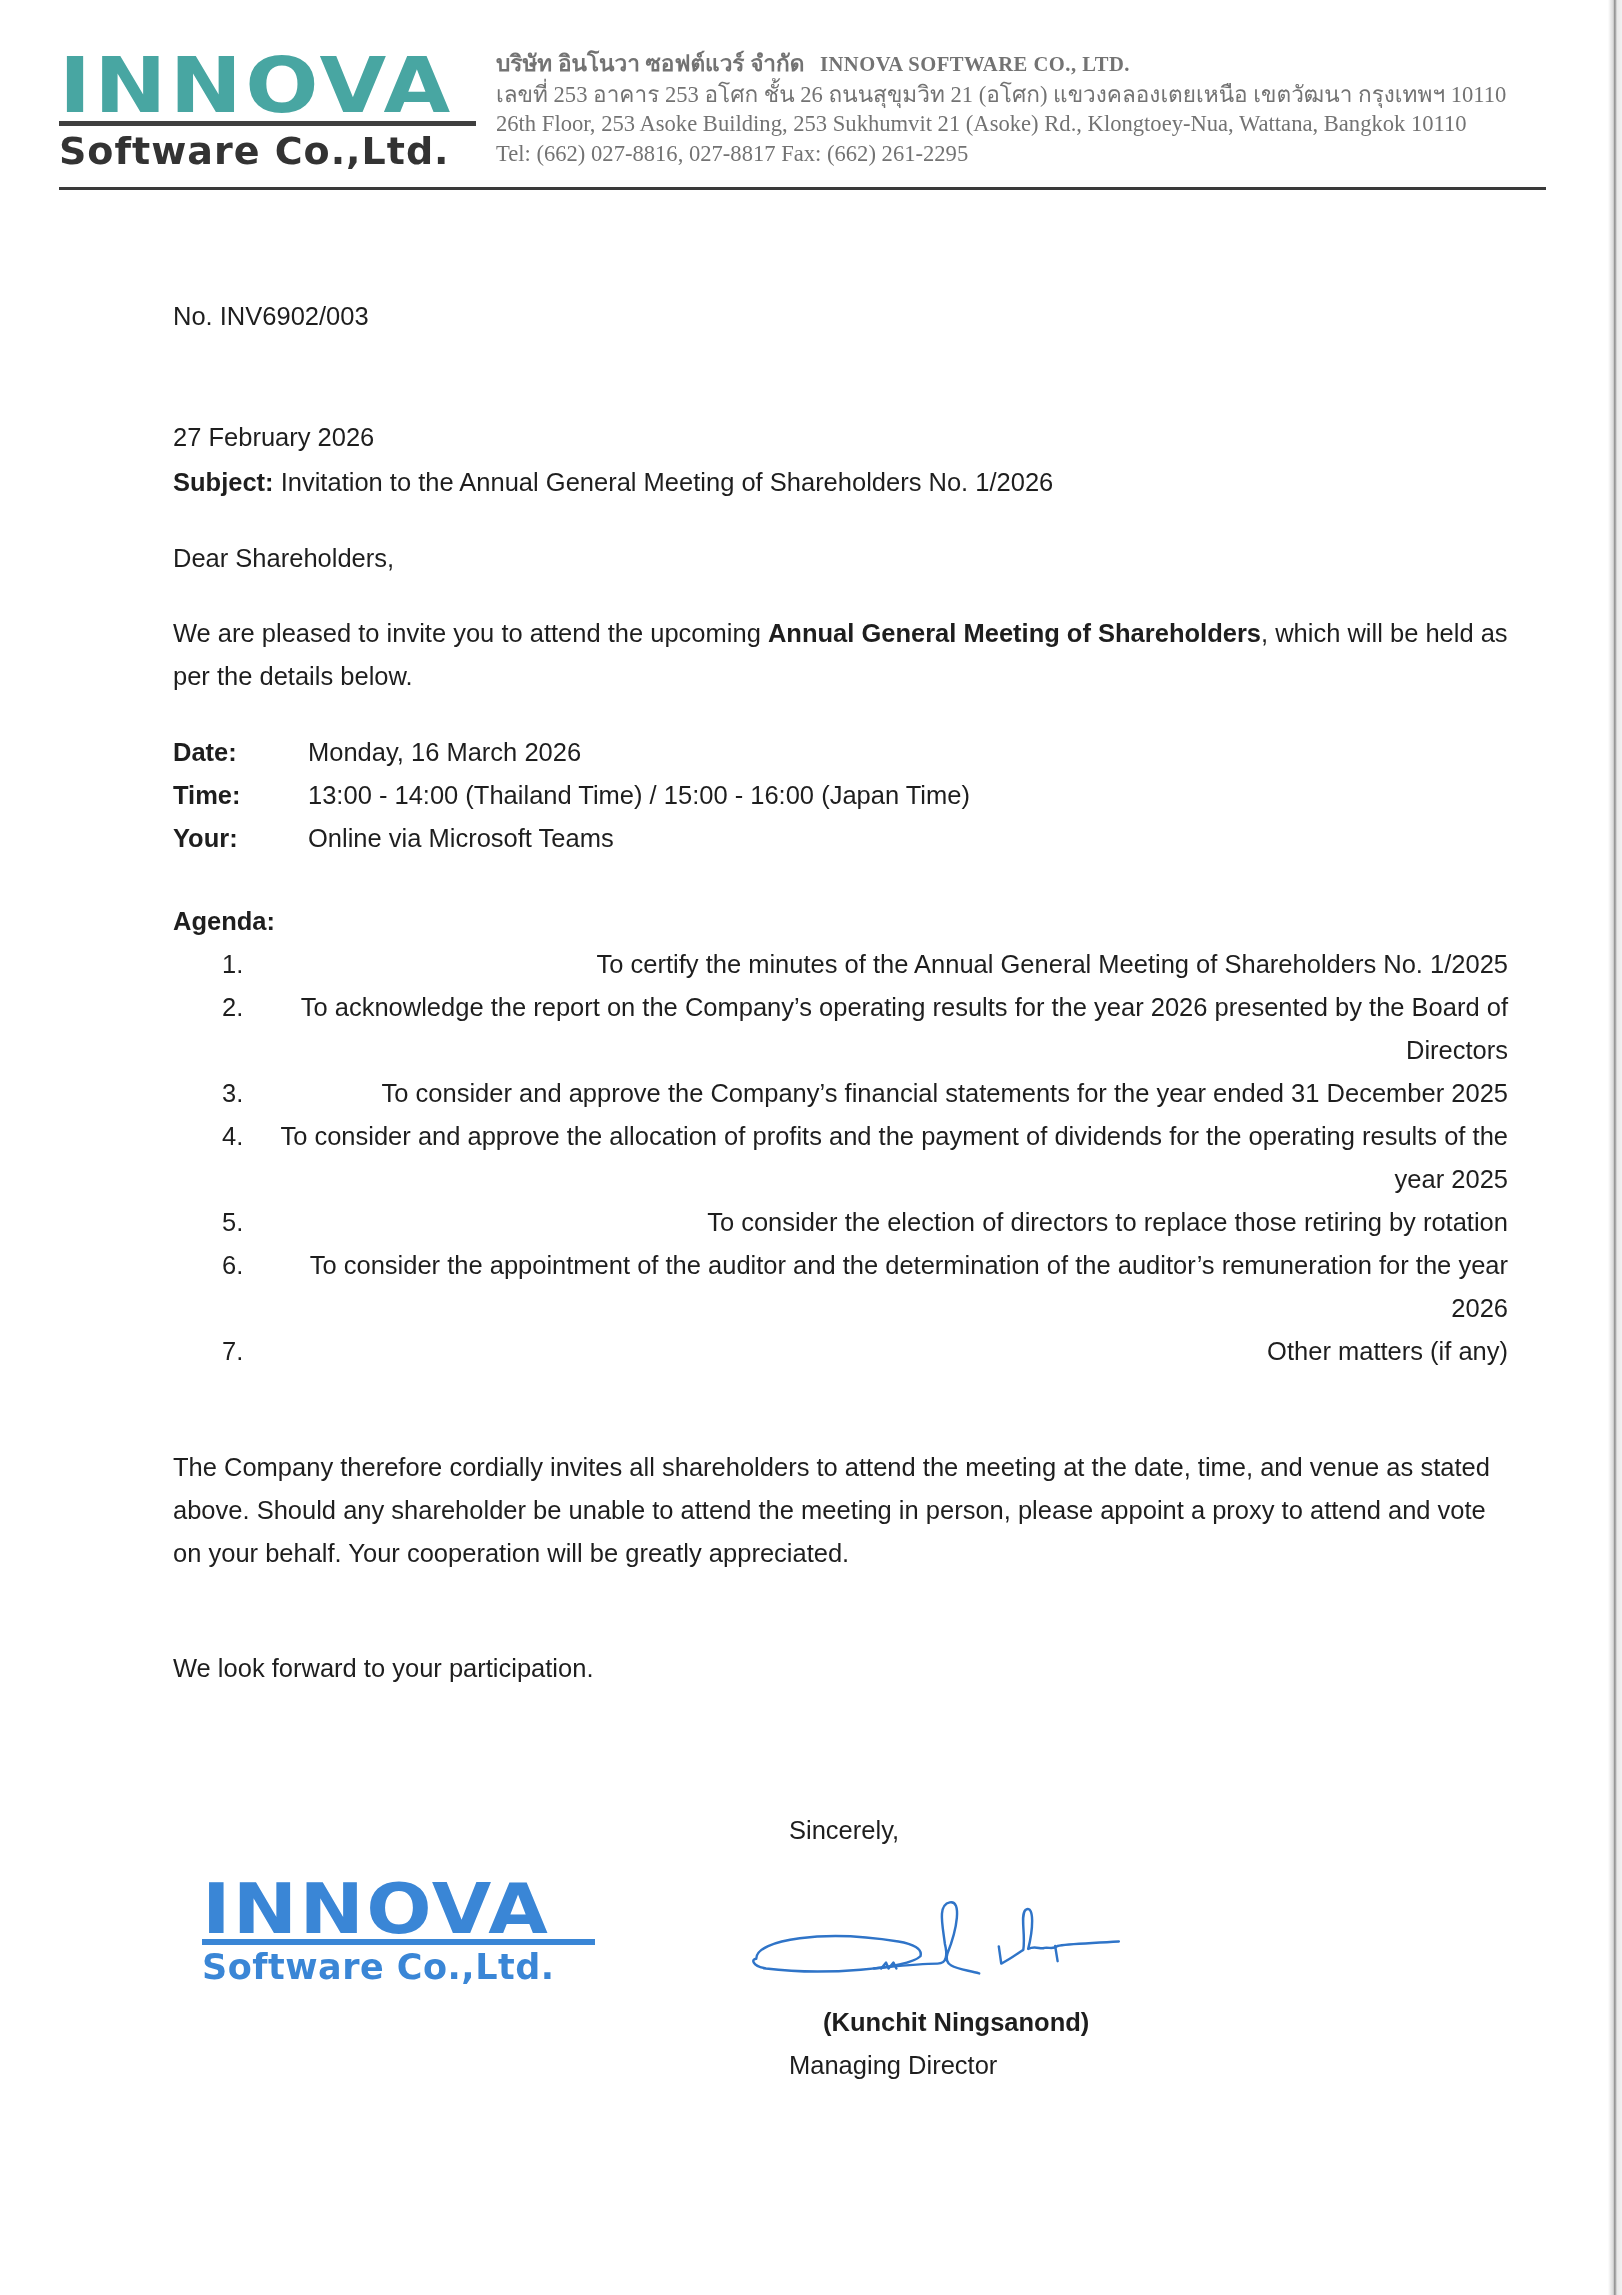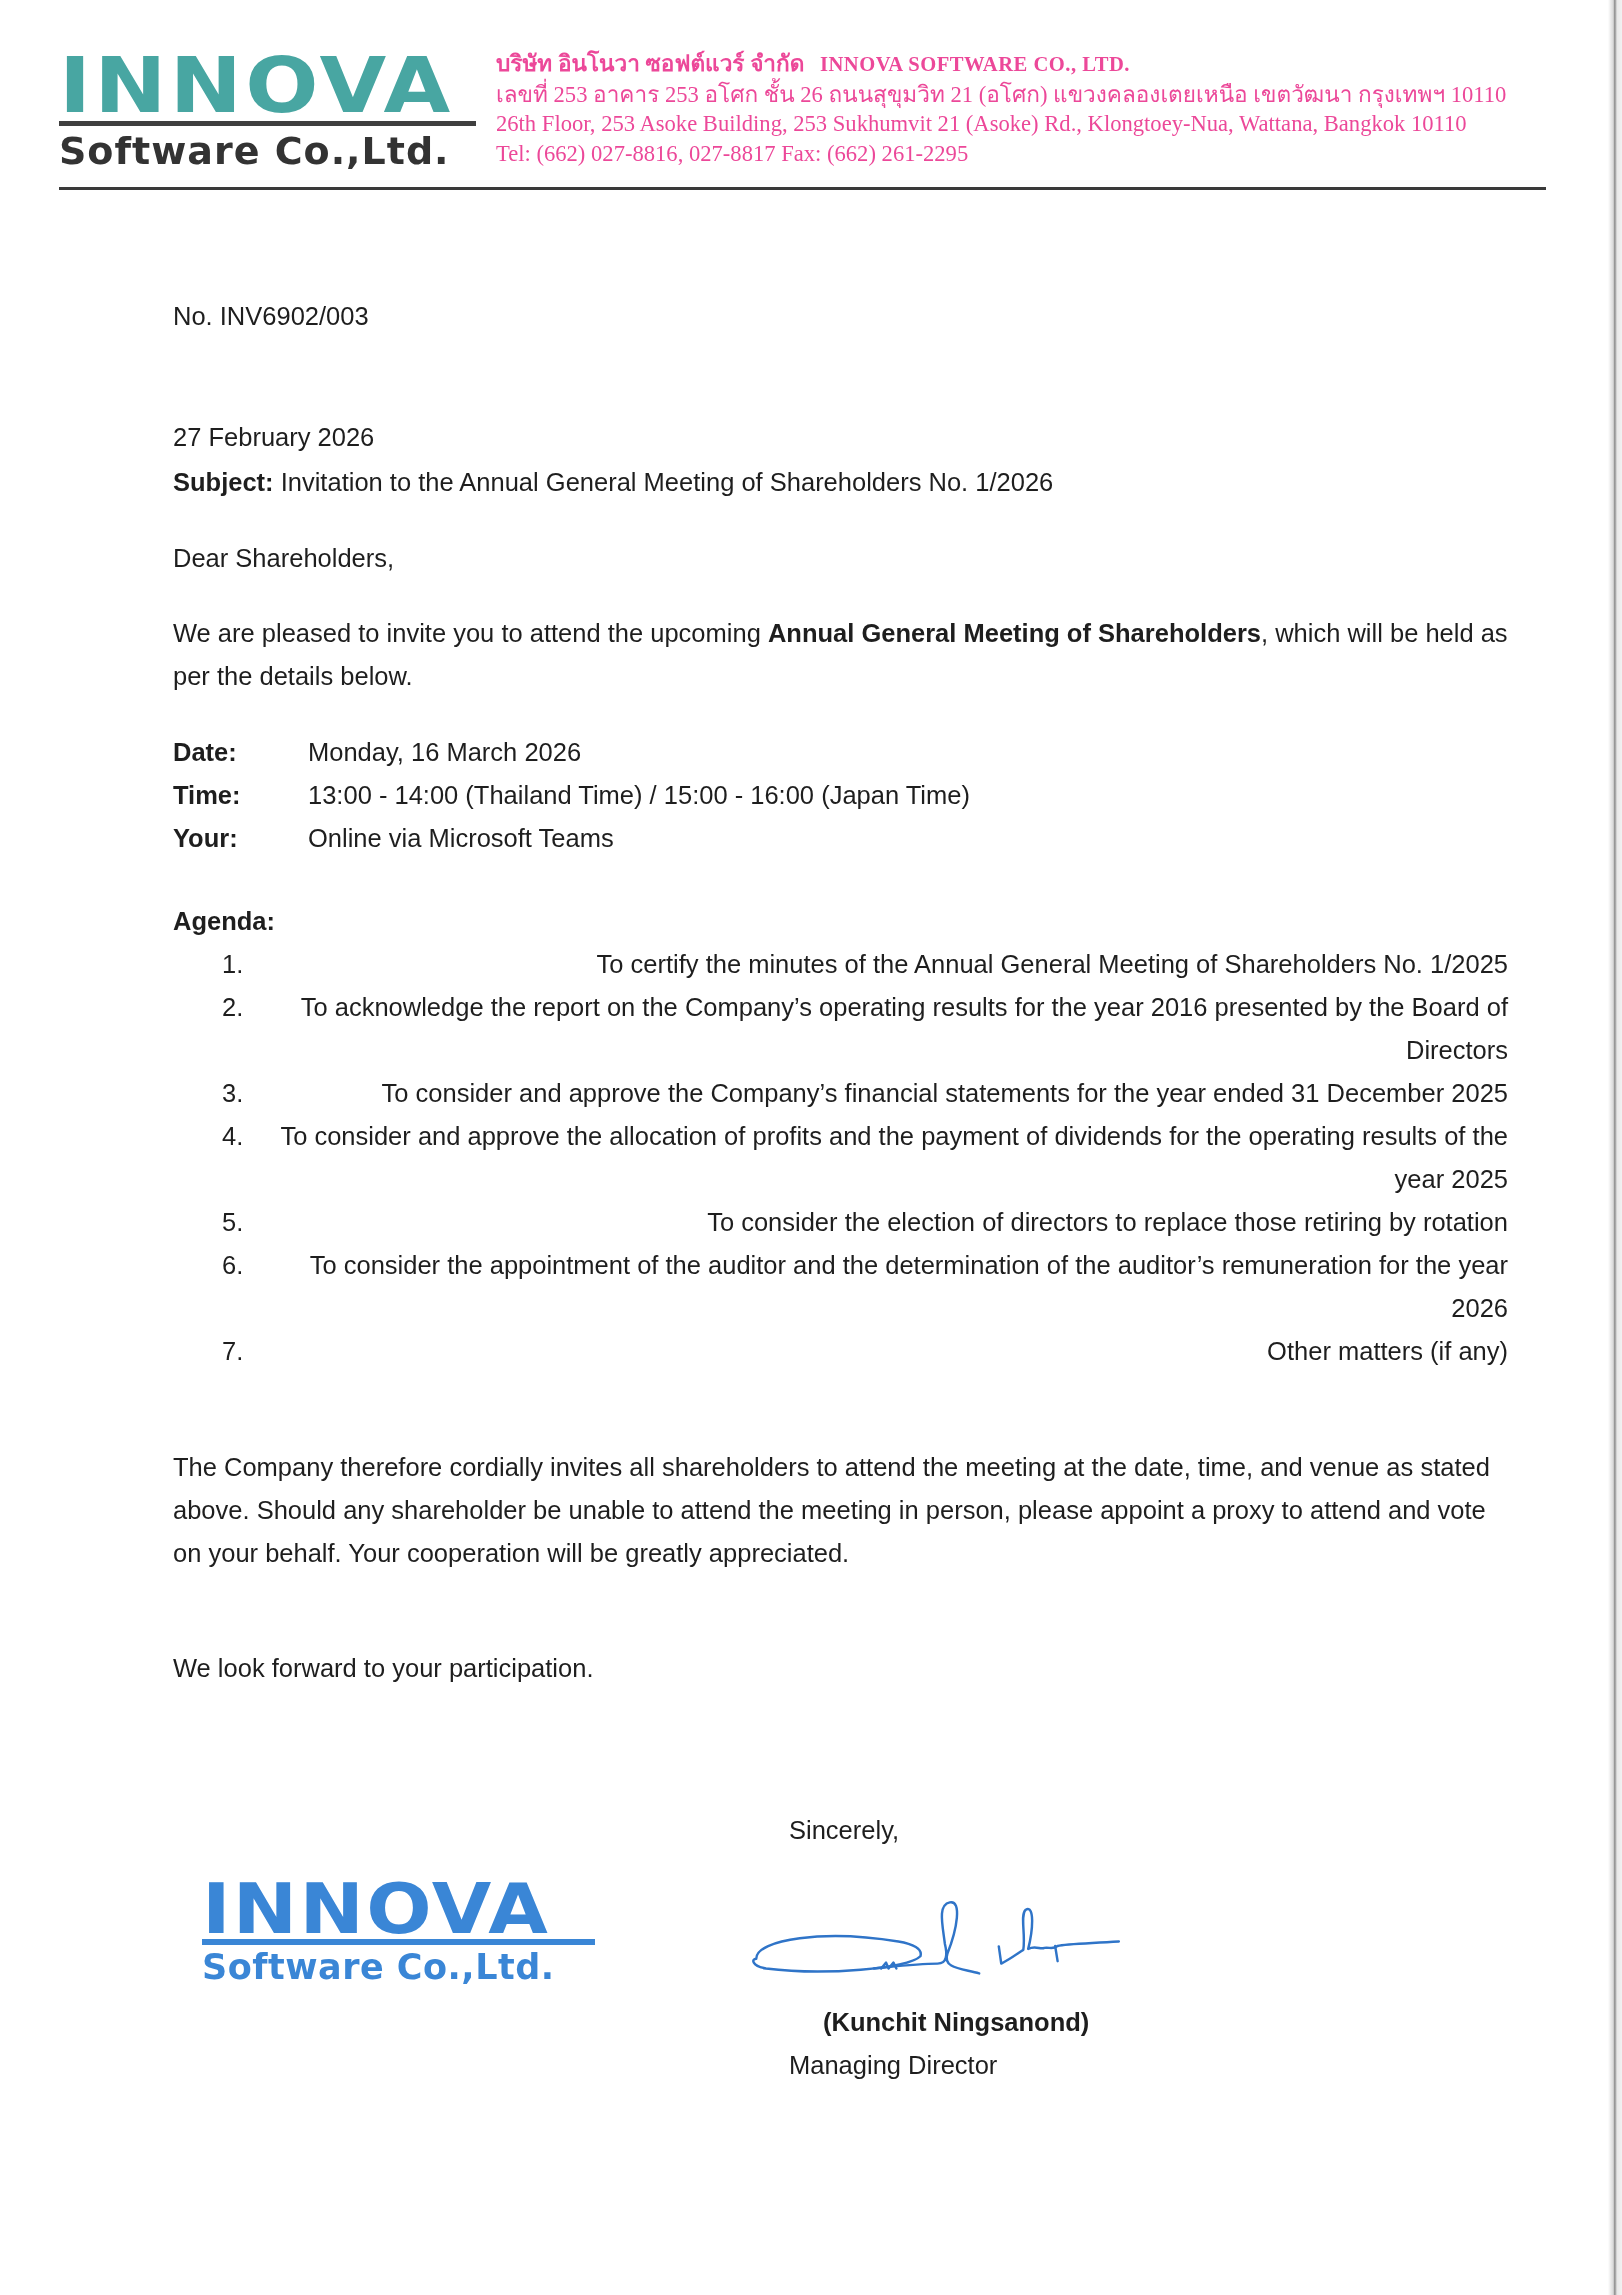--- a/index.html
+++ b/index.html
@@ -18,21 +18,21 @@
     font-size: 77px; line-height: 64px; letter-spacing: 2.9px; transform: scaleX(1.12);
     transform-origin: left top; height: 63px;
   }
   .lh-rule { height: 4.9px; background: #3f3f3f; width: 417px; margin-top: 3.9px; }
   .lh-sub {
     font-family: "DejaVu Sans", sans-serif; font-weight: bold; color: #333333;
     font-size: 38px; line-height: 47px; letter-spacing: 1px; margin-top: 2px; white-space: nowrap;
   }
   .lh-text {
     position: absolute; left: 496px; top: 49px; width: 1055px;
-    font-family: "Liberation Serif", "DejaVu Serif", serif; color: #ec4899;
+    font-family: "Liberation Serif", "DejaVu Serif", serif; color: #737373;
     font-size: 22.6px; line-height: 29.5px; white-space: nowrap;
   }
   .lh-text .company-line { font-weight: bold; font-size: 22.6px; }
   .lh-text .company-line .en { letter-spacing: 0.5px; margin-left: 9.8px; font-size: 20.6px; }
   .lh-bottom-rule { position: absolute; left: 59px; top: 187px; width: 1487px; height: 2.9px; background: #3a3a3a; }
 
   
   .body-text {
     position: absolute; left: 173px; width: 1335px;
     font-size: 25.5px; line-height: 43px; color: #1e1e1e;
@@ -118,21 +118,21 @@
 
 <div class="body-text agenda">
   <div class="bold">Agenda:</div>
   <ol>
     <li>
         <span class="num">1.</span>
         <span class="txt">To certify the minutes of the Annual General Meeting of Shareholders No. 1/2025</span>
       </li>
     <li>
         <span class="num">2.</span>
-        <span class="txt">To acknowledge the report on the Company’s operating results for the year 2016 presented by the Board of Directors</span>
+        <span class="txt">To acknowledge the report on the Company’s operating results for the year 2026 presented by the Board of Directors</span>
       </li>
     <li>
         <span class="num">3.</span>
         <span class="txt">To consider and approve the Company’s financial statements for the year ended 31 December 2025</span>
       </li>
     <li>
         <span class="num">4.</span>
         <span class="txt">To consider and approve the allocation of profits and the payment of dividends for the operating results of the year 2025</span>
       </li>
     <li>

